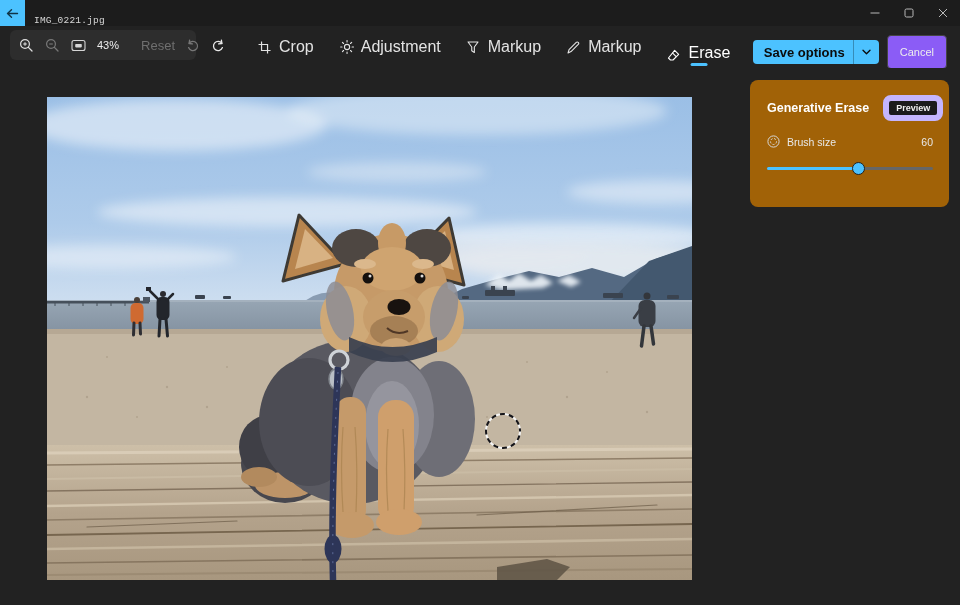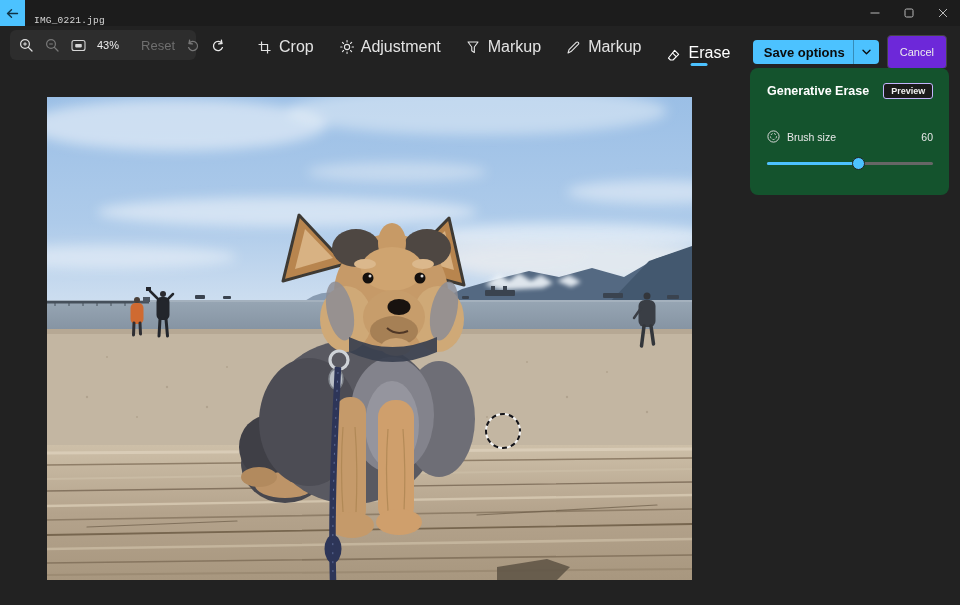--- a/index.html
+++ b/index.html
@@ -34,43 +34,43 @@
   .tab.active { color:#ffffff;align-items:flex-end; }
   .tab.active::after { content:""; position:absolute; left:50%; transform:translateX(-50%);
     bottom:-4px; width:17px; height:3px; border-radius:2px; background:#4cc2ff; }
 
   .tb-right { position:absolute; right:13px; top:9px; display:flex; gap:8px; align-items:center; }
   .save-btn { height:24px; background:#4cc2ff; border-radius:4px; display:flex; align-items:center;
     cursor:pointer; color:#0b0b0b; font-size:13px; font-weight:700; }
   .save-btn .lbl { padding:0 8px 0 11px; }
   .save-btn .s-div { width:1px; height:24px; background:rgba(0,0,0,.28); }
   .save-btn .chev { padding:0 8px; display:flex; align-items:center; }
-  .cancel-btn { height:24px; padding:16px 12px; background:#6d28d9; border:1px solid #454545;
+  .cancel-btn { height:24px; padding:16px 12px; background:#8b5cf6; border:1px solid #454545;
     border-radius:4px; display:flex; align-items:center; font-size:11px; color:#ededed; cursor:pointer; }
 
   
   .canvas-area { position:absolute; top:68px; left:0; width:740px; bottom:0; background:#222222; }
   .photo { position:absolute; left:47px; top:29px; width:645px; height:483px; background:#9cbfe4; }
   .photo svg { display:block; }
 
   
   .side { position:absolute; top:68px; left:740px; right:0; bottom:0; background:#222222; }
-  .panel { position:absolute; left:10px; top:0; width:199px; height:127px; background:#14532d;
+  .panel { position:absolute; left:10px; top:12px; width:199px; height:127px; background:#a16207;
     border-radius:8px; padding:15px 16px 0 17px; }
   .p-head { display:flex; align-items:center; gap:7px; }
   .p-title { font-size:12.5px; font-weight:700; color:#ffffff; white-space:nowrap; }
-  .badge { background:#1b1b1b; border:1px solid #c4b5fd; border-radius:3px; padding:2px 7px;
+  .badge { background:#1b1b1b; border:6px solid #c4b5fd; border-radius:8px; padding:2px 7px;
     font-size:9px; font-weight:700; color:#f0f0f0; }
   .p-row { display:flex; align-items:center; margin-top:17px; font-size:10.5px; color:#e8e8e8; }
   .p-row .grow { flex:1; }
   .toggle { width:34px; height:17px; border-radius:9px; background:#4cc2ff; position:relative;
     cursor:pointer; margin-right:8px; }
   .toggle .knob { position:absolute; right:2px; top:2px; width:13px; height:13px; border-radius:50%;
     background:#14141b; }
-  .brush-row { margin-top:31px; }
+  .brush-row { margin-top:14px; }
   .brush-row .b-ic { margin-right:7px; display:flex; align-items:center; }
   .slider { position:relative; margin-top:13px; height:14px; cursor:pointer; }
   .slider .track { position:absolute; left:0; right:0; top:6px; height:3px; border-radius:2px; background:#666666; }
   .slider .fill { position:absolute; left:0; width:55%; top:6px; height:3px; border-radius:2px; background:#4cc2ff; }
   .slider .thumb { position:absolute; left:55%; top:1px; width:13px; height:13px; margin-left:-6px;
     border-radius:50%; background:#4cc2ff; border:1px solid #222; }
 </style>
 </head>
 <body>
 

